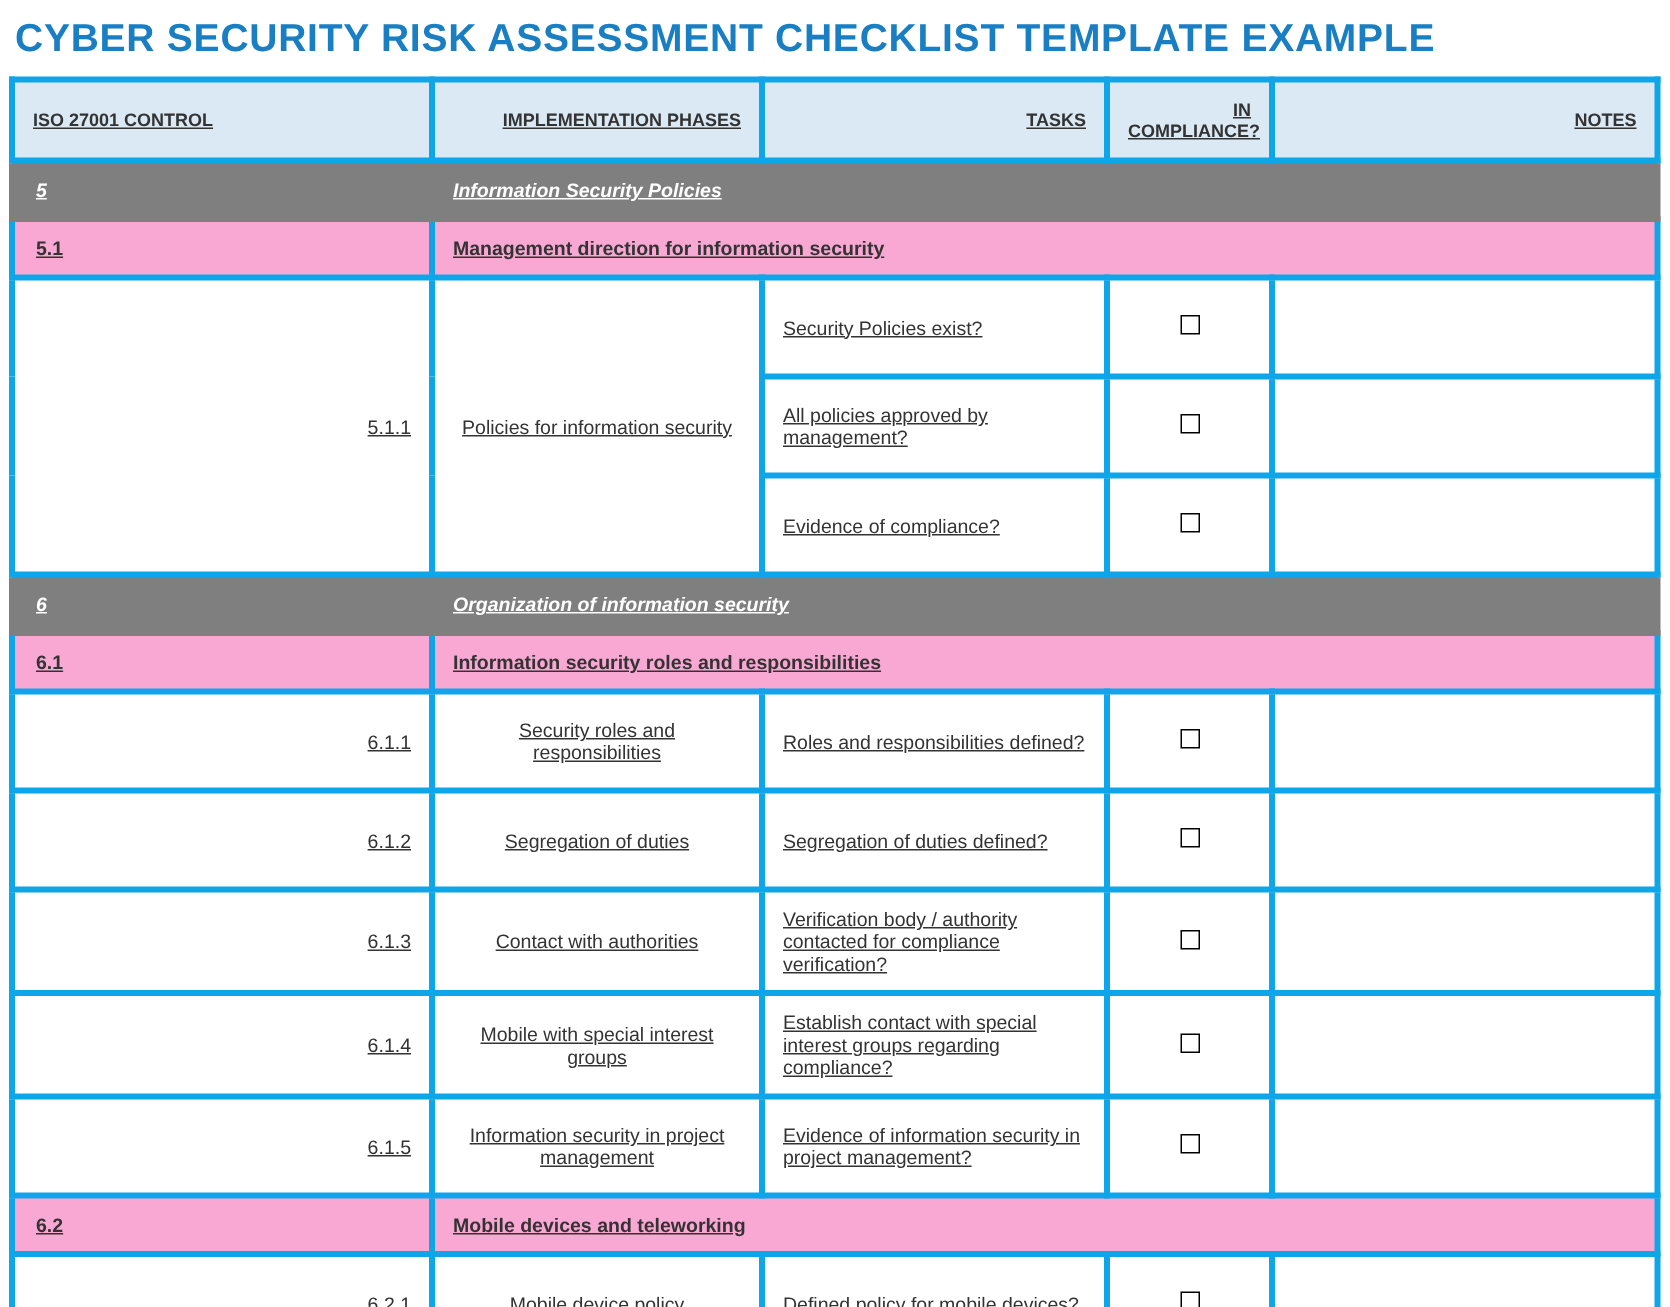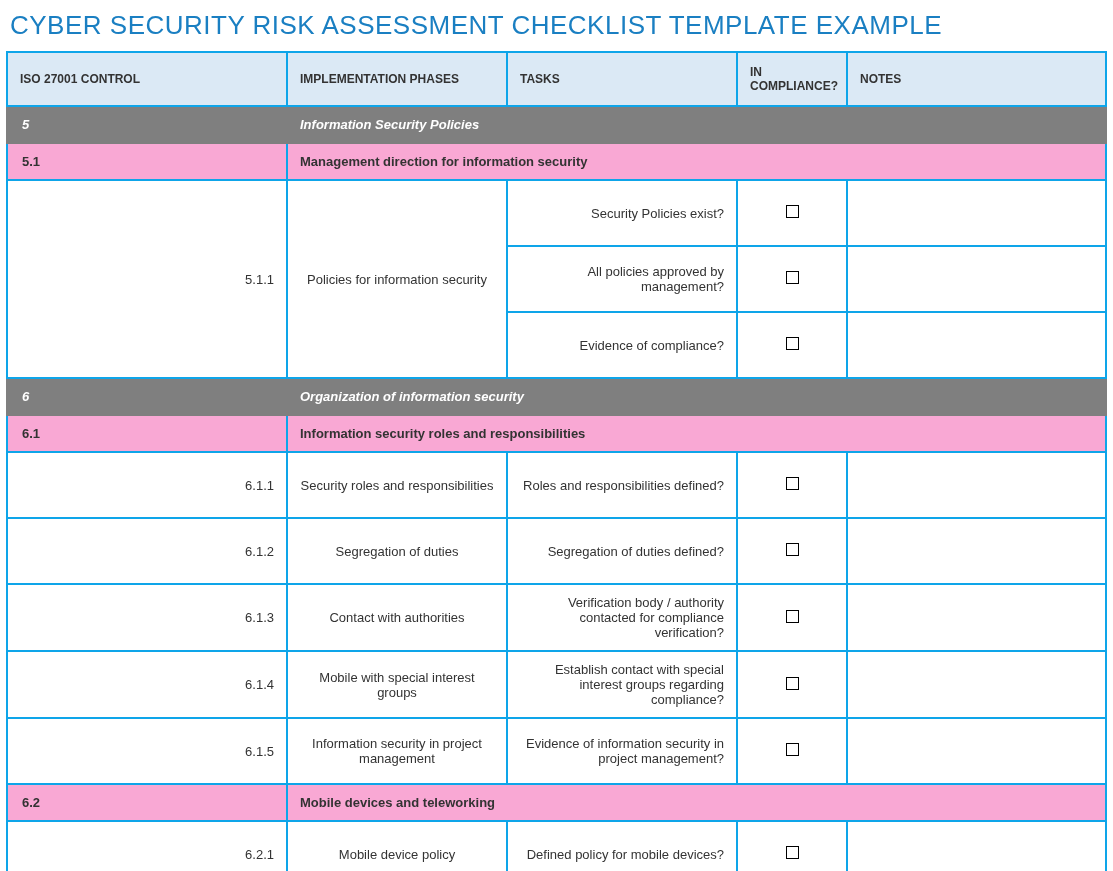--- a/index.html
+++ b/index.html
@@ -7,40 +7,41 @@
     margin: 0;
     padding: 6px;
     font-family: "Century Gothic", "Avant Garde", sans-serif;
     font-size: 13px;
     color: #333;
     background: #fff;
     width: 1113px;
   }
   .title {
     color: #1a7fc2;
-    font-weight: normal;
+    font-weight: bold;
     font-size: 26px;
     letter-spacing: 0.5px;
     padding: 4px 0 10px 4px;
   }
   table {
     border-collapse: collapse;
     width: 100%;
     table-layout: fixed;
   }
   th, td {
-    border: 2px solid #0ea5e9;
+    border: 4px solid #0ea5e9;
     padding: 10px 12px;
     vertical-align: middle;
+    text-decoration: underline;
   }
   th {
     background: #dbe9f5;
     font-weight: bold;
     font-size: 12px;
-    text-align: left;
+    text-align: right;
     height: 54px;
   }
   th.col-control { text-align: left; width: 280px; }
   th.col-phase   { width: 220px; }
   th.col-task    { width: 230px; }
   th.col-comp    { width: 110px; }
   th.col-notes   { width: auto; }
   tr.section-dark td {
     background: #7f7f7f;
     color: #fff;
@@ -51,21 +52,21 @@
   }
   tr.section-dark td:first-child { padding-left: 14px; }
   tr.section-light td {
     background: #f9a8d4;
     font-weight: bold;
     height: 32px;
   }
   tr.section-light td:first-child { padding-left: 14px; }
   td.control-cell { text-align: right; padding-left: 14px; }
   td.phase-cell   { text-align: center; }
-  td.task-cell    { text-align: right; }
+  td.task-cell    { text-align: left; }
   td.comp-cell    { text-align: center; }
   td.notes-cell   { }
   tr.data-row td { height: 66px; }
   .checkbox {
     display: inline-block;
     width: 13px;
     height: 13px;
     border: 1.6px solid #000;
     background: #fff;
   }

